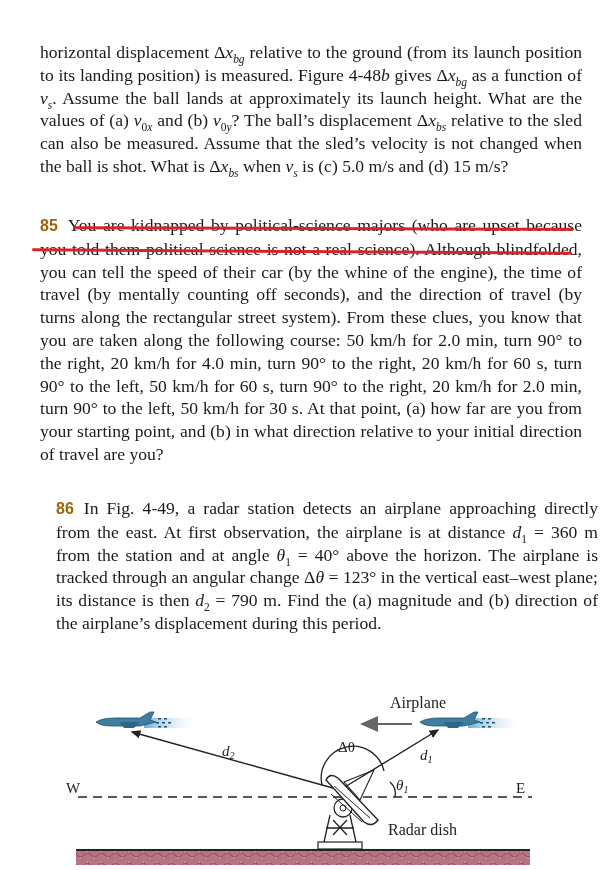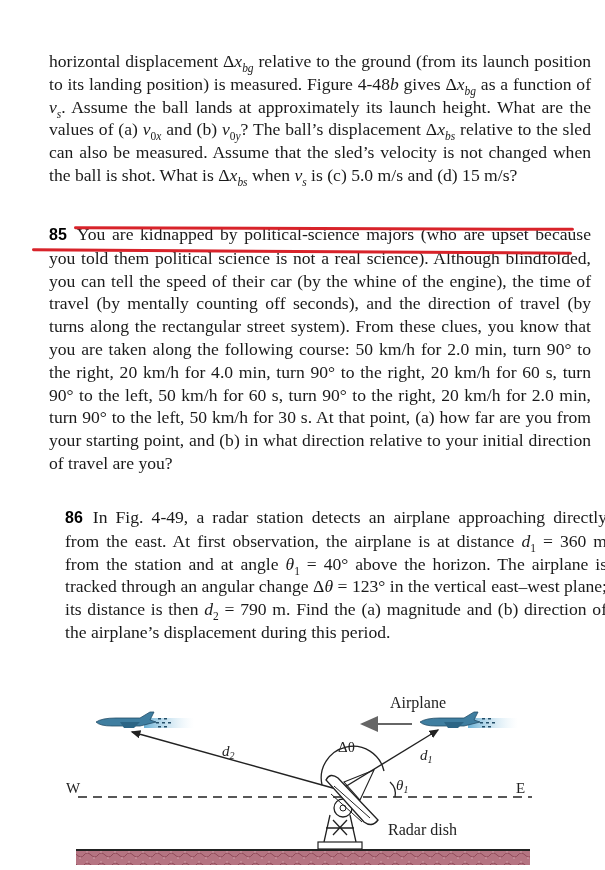--- a/index.html
+++ b/index.html
@@ -1,24 +1,24 @@
 <!DOCTYPE html>
 <html><head>
 <meta charset="utf-8">
 <style>
   html, body { margin:0; padding:0; background:#ffffff; }
   body { width:605px; height:870px; position:relative; overflow:hidden;
          font-family:"Liberation Serif","DejaVu Serif",serif; color:#1a1a1a; }
   .page { position:absolute; left:32px; top:0; width:542px; }
-  .para { font-size:17.6px; line-height:22.8px; text-align:justify; margin:17px; }
+  .para { font-size:17.6px; line-height:22.8px; text-align:justify; margin:8px; }
   .p1 { position:absolute; top:33px; left:0; width:542px; }
   .p85 { position:absolute; top:206px; left:0; width:542px; }
   .p86 { position:absolute; top:489px; left:16px; width:542px; }
   .num { font-family:"Liberation Sans","DejaVu Sans",sans-serif; font-weight:bold;
-         color:#000000; font-size:16px; margin-right:10px; }
+         color:#a16207; font-size:16px; margin-right:10px; }
   .hl { text-decoration:none; }
   .redline { position:absolute; height:3px; background:#d8232a; border-radius:2px; }
   sub { font-size:0.65em; line-height:0; }
   i { font-style:italic; }
   .figure { position:absolute; left:0; top:670px; width:605px; height:200px; }
 </style>
 </head>
 <body>
 
 <div class="page">

